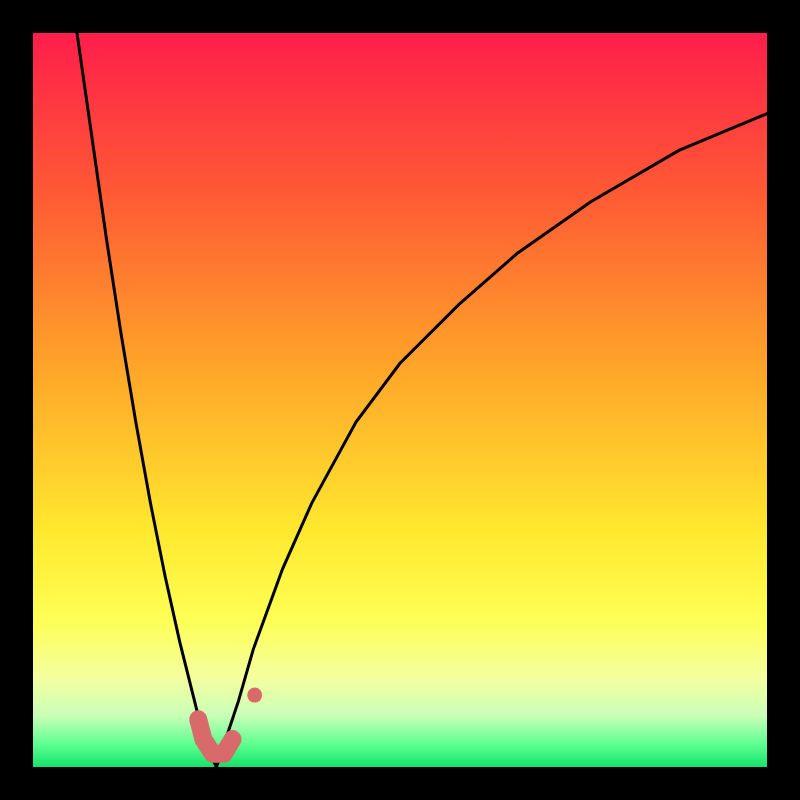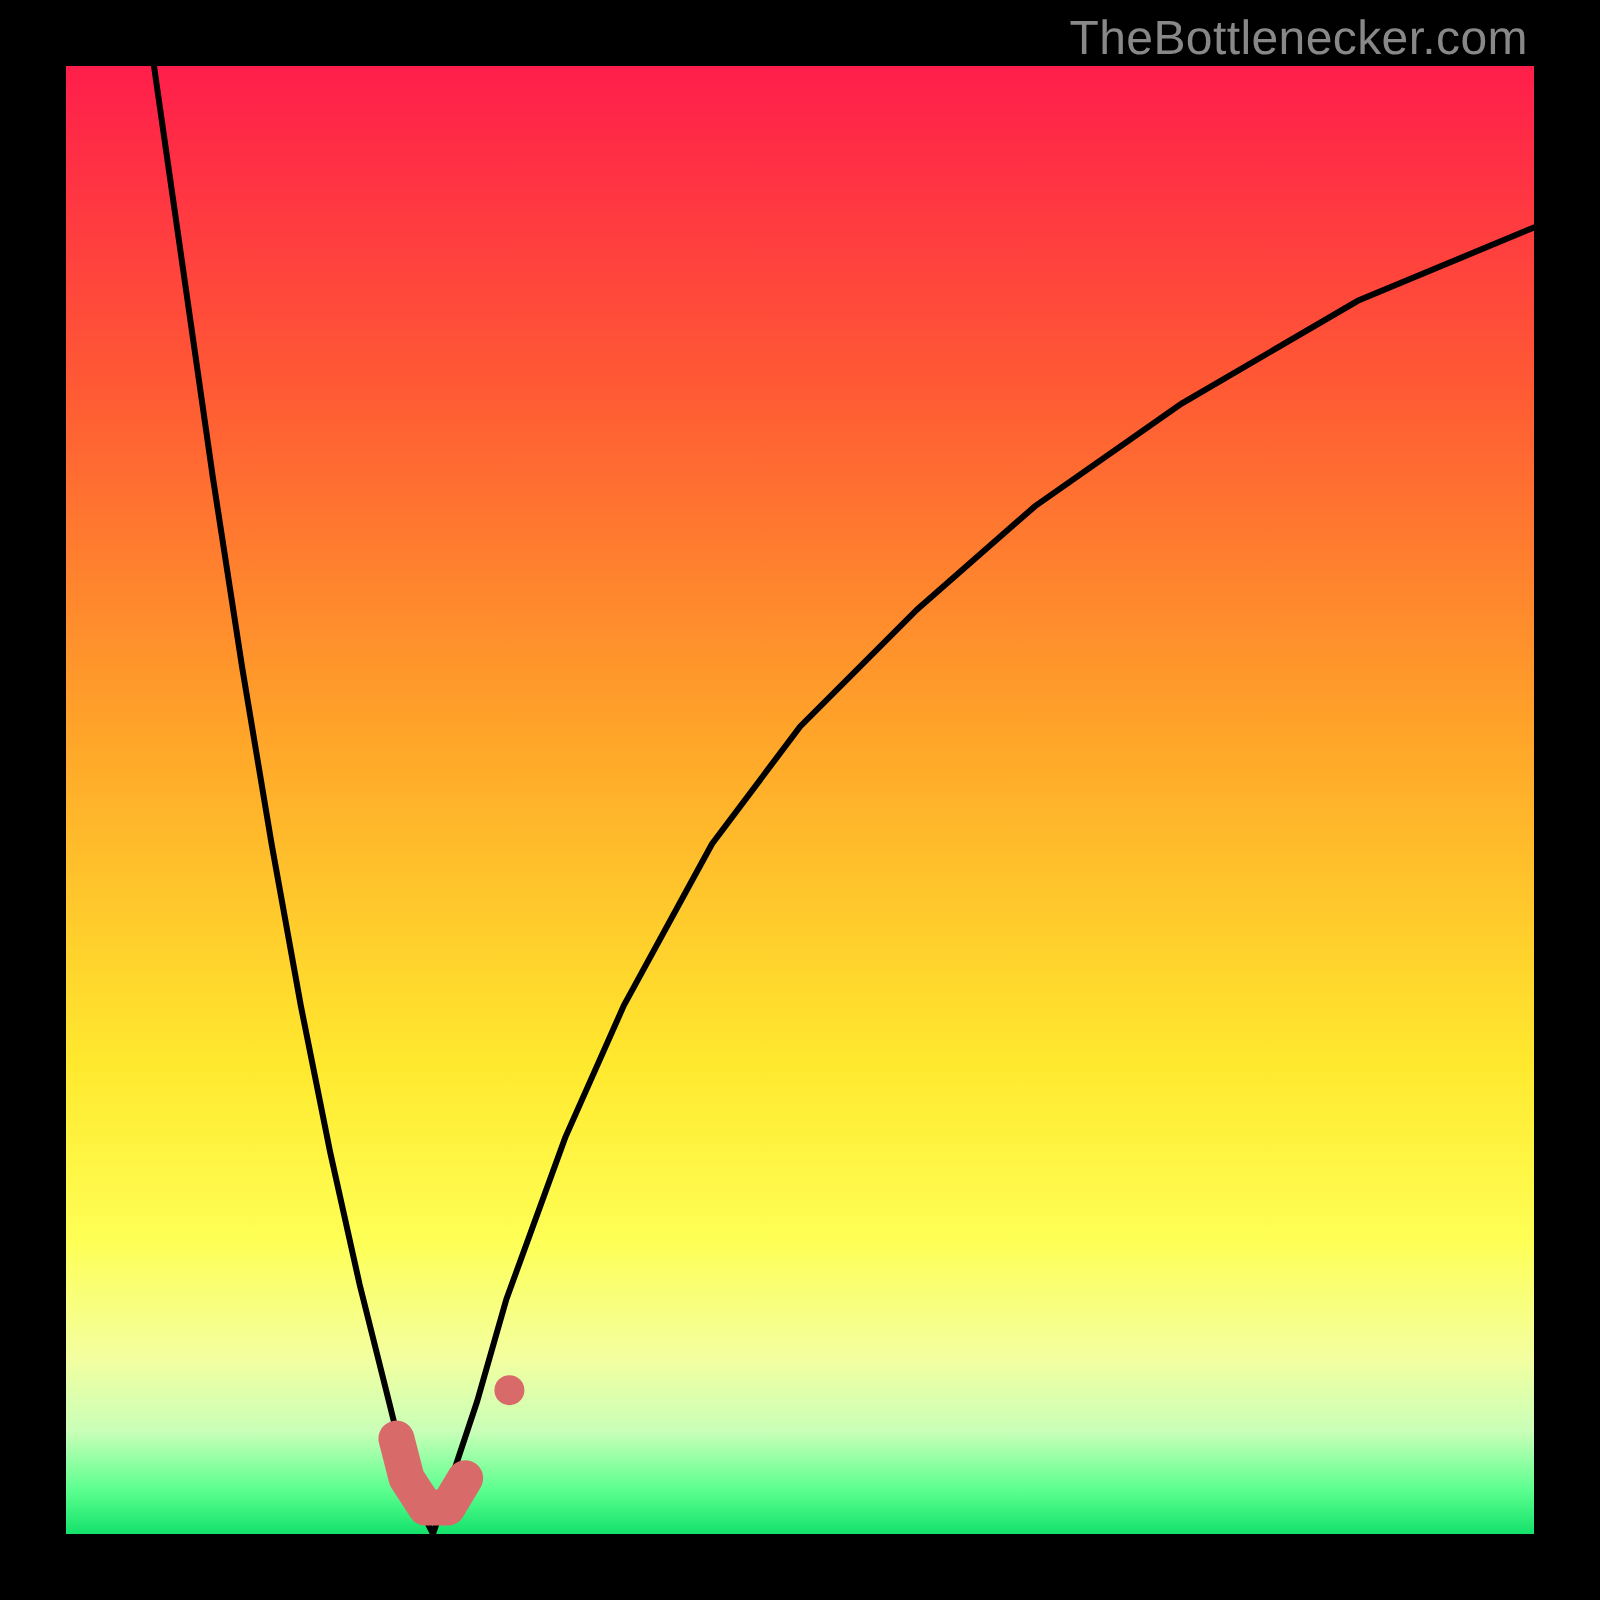--- a/index.html
+++ b/index.html
@@ -40,21 +40,20 @@
     font-family: Arial, Helvetica, sans-serif;
     font-size: 24px;
     color: #888;
     letter-spacing: 0.2px;
   }
 </style>
 </head>
 <body>
 
 <div class="frame">
-  <div class="watermark">TheBottlenecker.com</div>
 
   <div class="plot">
     <svg class="gradient" viewBox="0 0 734 734" preserveAspectRatio="none">
       <defs>
         <linearGradient id="bg" x1="0" y1="0" x2="0" y2="1">
             <stop offset="0%" stop-color="#ff1e4b"></stop>
             <stop offset="22%" stop-color="#ff5a34"></stop>
             <stop offset="45%" stop-color="#ffa329"></stop>
             <stop offset="68%" stop-color="#ffe92e"></stop>
             <stop offset="80%" stop-color="#feff55"></stop>

